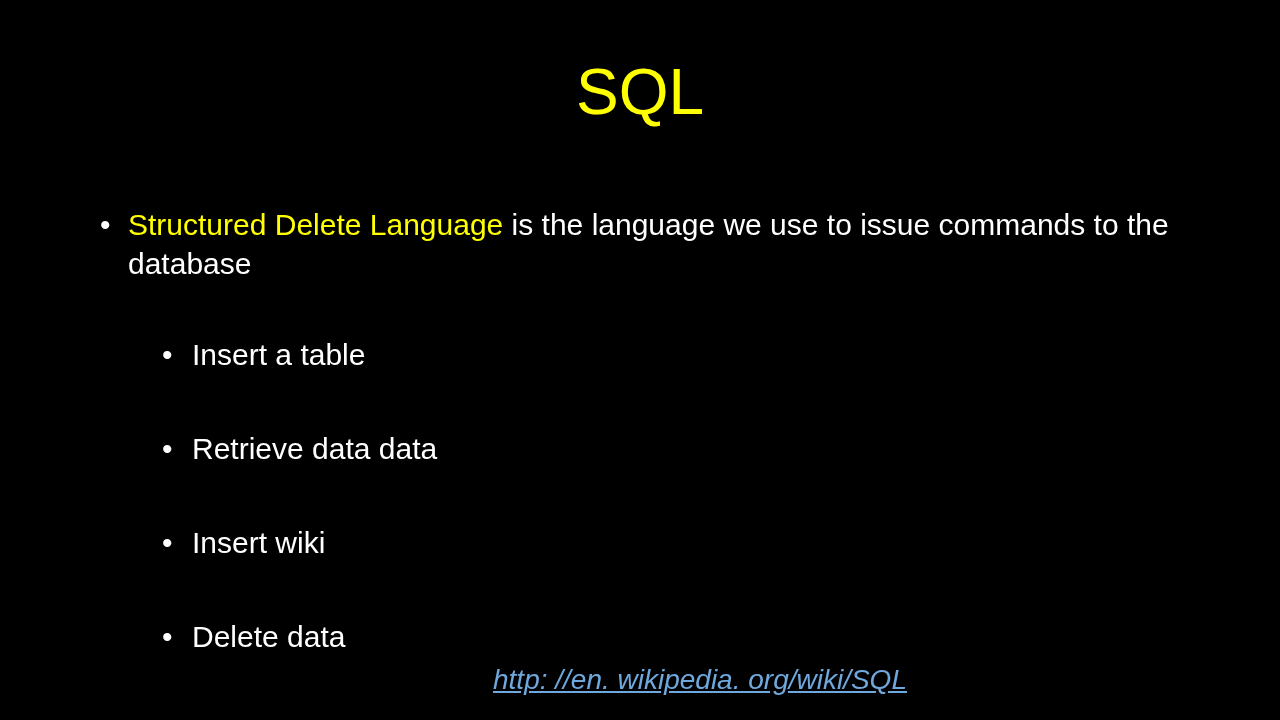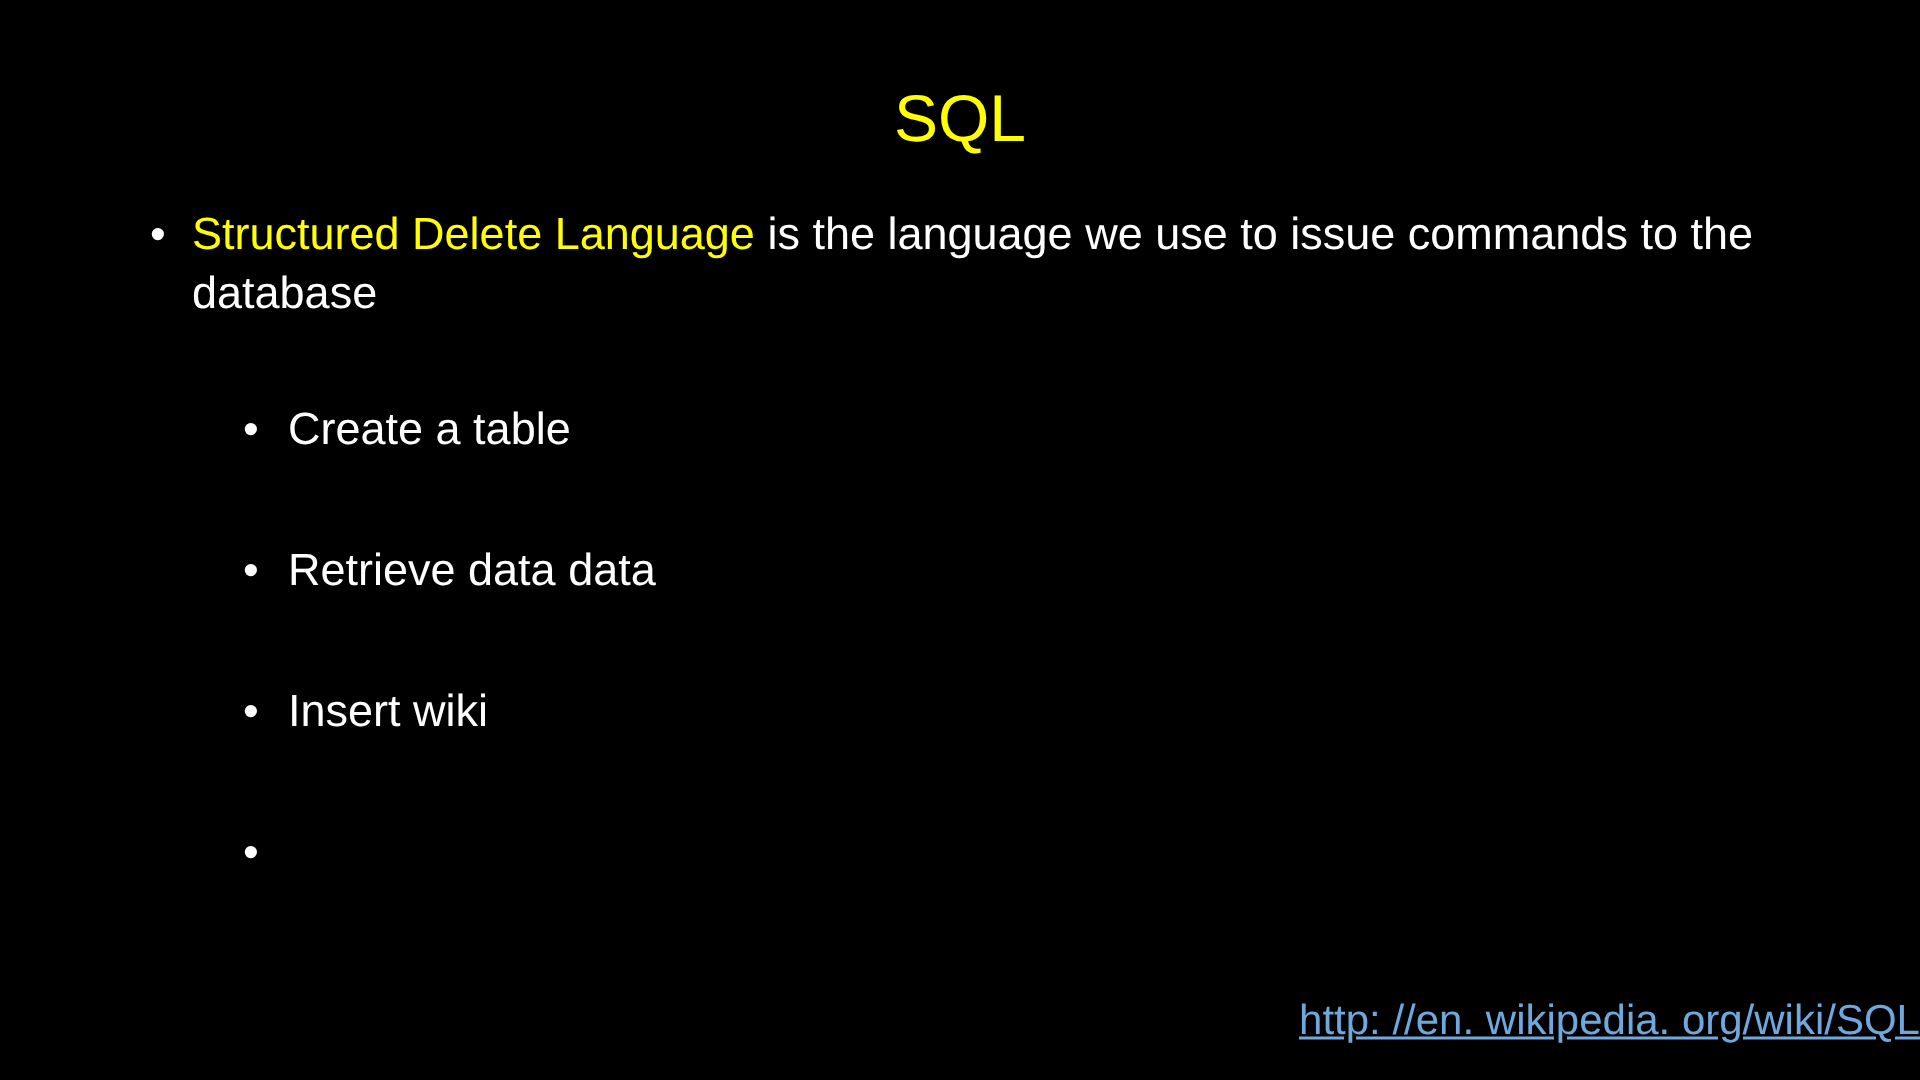--- a/index.html
+++ b/index.html
@@ -16,25 +16,25 @@
       overflow: hidden;
       position: relative;
     }
     .slide {
       width: 100%;
       height: 100%;
       padding: 0;
     }
     .title {
       color: #ffff00;
-      font-size: 44px;
+      font-size: 64px;
       text-align: center;
       font-weight: normal;
       margin-top: 55px;
-      margin-bottom: 32px;
+      margin-bottom: 76px;
     }
     .content {
       padding-left: 100px;
       padding-right: 80px;
     }
     .bullet-main {
       display: flex;
       align-items: flex-start;
       margin-bottom: 55px;
       font-size: 30px;
@@ -60,25 +60,26 @@
       align-items: flex-start;
       font-size: 30px;
       margin-bottom: 60px;
     }
     .bullet-sub .dot {
       flex-shrink: 0;
       width: 30px;
       text-align: left;
     }
     .link-container {
-      text-align: right;
+      text-align: center;
       width: 100%;
       position: absolute;
       bottom: 24px;
       left: 0;
+      font-style: italic;
     }
     .link {
       color: #6fa8dc;
       text-decoration: underline;
       font-size: 28px;
       cursor: pointer;
       margin-left: 120px;
     }
   </style>
 </head>
@@ -91,32 +92,33 @@
     <div class="bullet-main">
       <span class="dot">•</span>
       <span class="text">
         <span class="highlight">Structured Delete Language</span><span> is the language we use to issue commands to the database</span>
       </span>
     </div>
 
     <div class="sub-list">
       <div class="bullet-sub">
         <span class="dot">•</span>
-        <span>Create a table</span>
+        <span>Insert a table</span>
       </div>
       <div class="bullet-sub">
         <span class="dot">•</span>
         <span>Retrieve data data</span>
       </div>
       <div class="bullet-sub">
         <span class="dot">•</span>
         <span>Insert wiki</span>
       </div>
       <div class="bullet-sub">
         <span class="dot">•</span>
+        <span>Delete data</span>
       </div>
     </div>
   </div>
 
   <div class="link-container">
     <a class="link">http: //en. wikipedia. org/wiki/SQL</a>
   </div>
 </div>
 
 </body></html>

